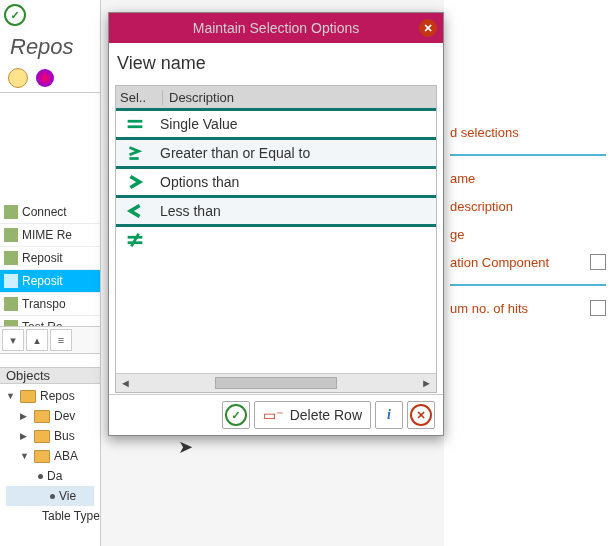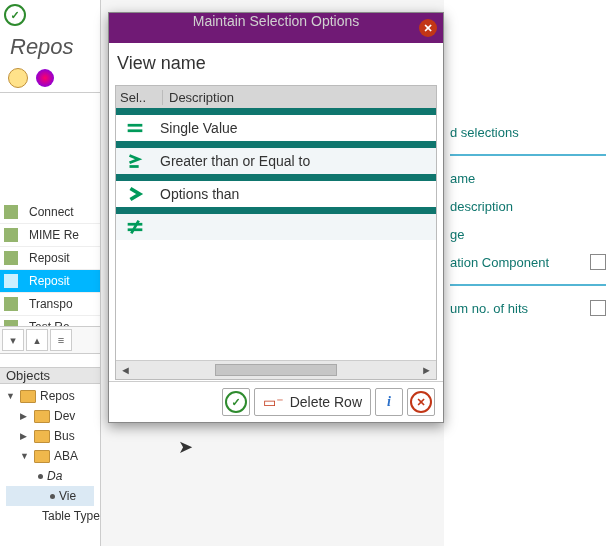--- a/index.html
+++ b/index.html
@@ -1,43 +1,43 @@
 <!DOCTYPE html>
 <html><head>
 <meta charset="utf-8">
 <style>
 html,body{margin:0;padding:0;font-family:Arial,Helvetica,sans-serif;font-size:13px;color:#333;background:#f5f5f5;width:612px;height:546px;overflow:hidden;position:relative}
 .bg-title{font-size:22px;font-style:italic;color:#555;padding:4px 10px}
 .bg-iconrow{height:28px;display:flex;align-items:center;gap:8px;padding:0 8px;border-bottom:1px solid #ccc}
 .left-panel{position:absolute;left:0;top:0;width:100px;height:546px;border-right:1px solid #ccc;background:#fff;overflow:hidden}
 .left-list{margin-top:108px}
-.left-row{height:22px;display:flex;align-items:center;gap:11px;padding:0 4px;font-size:12px;border-bottom:1px solid #eee;white-space:nowrap;overflow:hidden}
+.left-row{height:22px;display:flex;align-items:center;gap:4px;padding:0 4px;font-size:12px;border-bottom:1px solid #eee;white-space:nowrap;overflow:hidden}
 .left-row.sel{background:#00b6ff;color:#fff}
 .right-panel{position:absolute;right:0;top:0;width:168px;height:546px;background:#fff}
 .right-list{margin-top:118px;padding:0 6px}
-.right-item{height:28px;display:flex;align-items:center;font-size:13px;color:#0f766e;white-space:nowrap}
+.right-item{height:28px;display:flex;align-items:center;font-size:13px;color:#c2410c;white-space:nowrap}
 .right-sep{height:2px;background:#53b5d4;margin:8px 0}
 .obj-header{background:#e6e6e6;padding:0 6px;font-size:13px;border-top:1px solid #ccc;border-bottom:1px solid #ccc}
 .tree{padding:2px 6px;font-size:12px}
 .tree-row{display:flex;align-items:center;height:20px;gap:4px;white-space:nowrap}
 .tree-row.sel{background:#dbe9f4}
 .caret{width:10px;font-size:9px;color:#555}
 .folder{width:14px;height:11px;background:#f0b84c;border:1px solid #c0903a;border-radius:1px}
 .dot{width:5px;height:5px;background:#555;border-radius:50%;margin-left:4px}
 
 .dialog{position:absolute;left:108px;top:12px;width:334px;background:#fff;border:1px solid #888;box-shadow:0 4px 12px rgba(0,0,0,.4);z-index:10}
-.dlg-title{background:#701a75;color:#d0d0d0;height:30px;display:flex;justify-content:center;font-size:14px;position:relative}
+.dlg-title{background:#be185d;color:#d0d0d0;height:30px;display:flex;align-items:center;justify-content:center;font-size:14px;position:relative}
 .dlg-close{position:absolute;right:6px;top:6px;width:18px;height:18px;border-radius:50%;background:#c23616;display:flex;align-items:center;justify-content:center;color:#fff;font-size:11px;font-weight:bold}
 .dlg-body{padding:6px}
 .viewname{font-size:18px;padding:4px 2px 11px}
 .grid{border:1px solid #bbb}
 .grid-head{background:#d6d6d6;display:flex;height:22px;align-items:center;font-size:13px}
 .col-sel{width:38px;padding:0 4px;border-right:1px solid #bbb}
 .col-desc{flex:1;padding:0 6px}
-.grid-row{display:flex;height:26px;align-items:center;border-top:7px solid #0f766e;background:#f2f6f8}
+.grid-row{display:flex;height:26px;align-items:center;border-top:3px solid #0f766e;background:#f2f6f8}
 .grid-row:nth-child(odd){background:#fff}
 .op{width:38px;display:flex;align-items:center;justify-content:center}
 .op svg{width:22px;height:18px}
 .desc{flex:1;padding:0 6px;font-size:14px}
 .grid-empty{height:120px;background:#fff}
 .hscroll{height:18px;background:#e8e8e8;display:flex;align-items:center;justify-content:space-between;padding:0 4px;font-size:11px;color:#555;border-top:1px solid #ccc}
 .tabbar{display:flex;align-items:center;height:32px;gap:6px;margin-top:4px;position:relative}
 .tab{height:28px;display:flex;align-items:center;gap:6px;padding:0 8px;border:1px solid #bbb;background:#fff;font-size:14px}
 .tab.active{background:#00bcd4;color:#fff;border-color:#00bcd4}
 .tab-sq{width:14px;height:14px}
@@ -131,21 +131,21 @@
       <div class="tree-row" style="padding-left: 14px;">
         <span class="caret">▶</span>
         <span class="folder"></span>
         <span>Bus</span>
       </div>
       <div class="tree-row" style="padding-left: 14px;">
         <span class="caret">▼</span>
         <span class="folder"></span>
         <span>ABA</span>
       </div>
-      <div class="tree-row" style="padding-left: 28px; font-style: italic;">
+      <div class="tree-row" style="padding-left: 28px;">
         <span class="dot"></span>
         <span>Da</span>
       </div>
       <div class="tree-row sel" style="padding-left: 40px;">
         <span class="dot"></span>
         <span>Vie</span>
       </div>
       <div class="tree-row" style="padding-left: 28px;">
         <span class="dot"></span>
         <span>Table Types</span>
@@ -215,20 +215,28 @@
             <div class="op">
               <svg viewBox="0 0 24 18">
                 <polyline points="7,3 17,9 7,15" fill="none" stroke="#009a5a" stroke-width="4"></polyline>
               </svg>
             </div>
             <div class="desc">Options than</div>
           </div>
           <div class="grid-row">
             <div class="op">
               <svg viewBox="0 0 24 18">
+                <polyline points="17,3 7,9 17,15" fill="none" stroke="#009a5a" stroke-width="4"></polyline>
+              </svg>
+            </div>
+            <div class="desc">Less than</div>
+          </div>
+          <div class="grid-row">
+            <div class="op">
+              <svg viewBox="0 0 24 18">
                 <line x1="4" y1="6" x2="20" y2="6" stroke="#009a5a" stroke-width="3"></line>
                 <line x1="4" y1="12" x2="20" y2="12" stroke="#009a5a" stroke-width="3"></line>
                 <line x1="8" y1="16" x2="16" y2="2" stroke="#009a5a" stroke-width="3"></line>
               </svg>
             </div>
           </div>
         </div>
       <div class="grid-empty"></div>
       <div class="hscroll">
         <span>◄</span>

